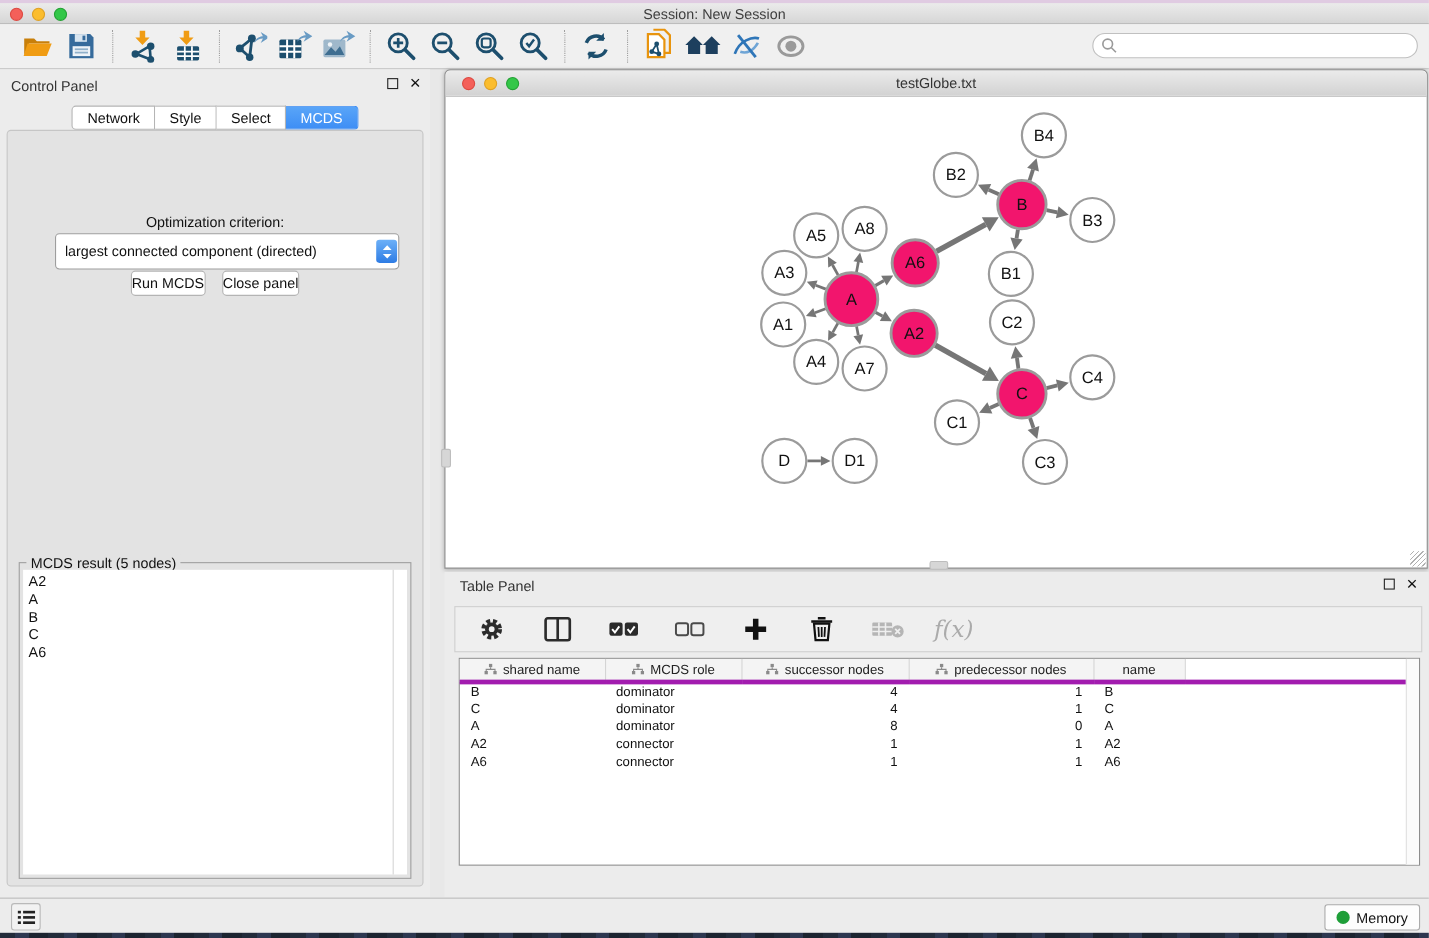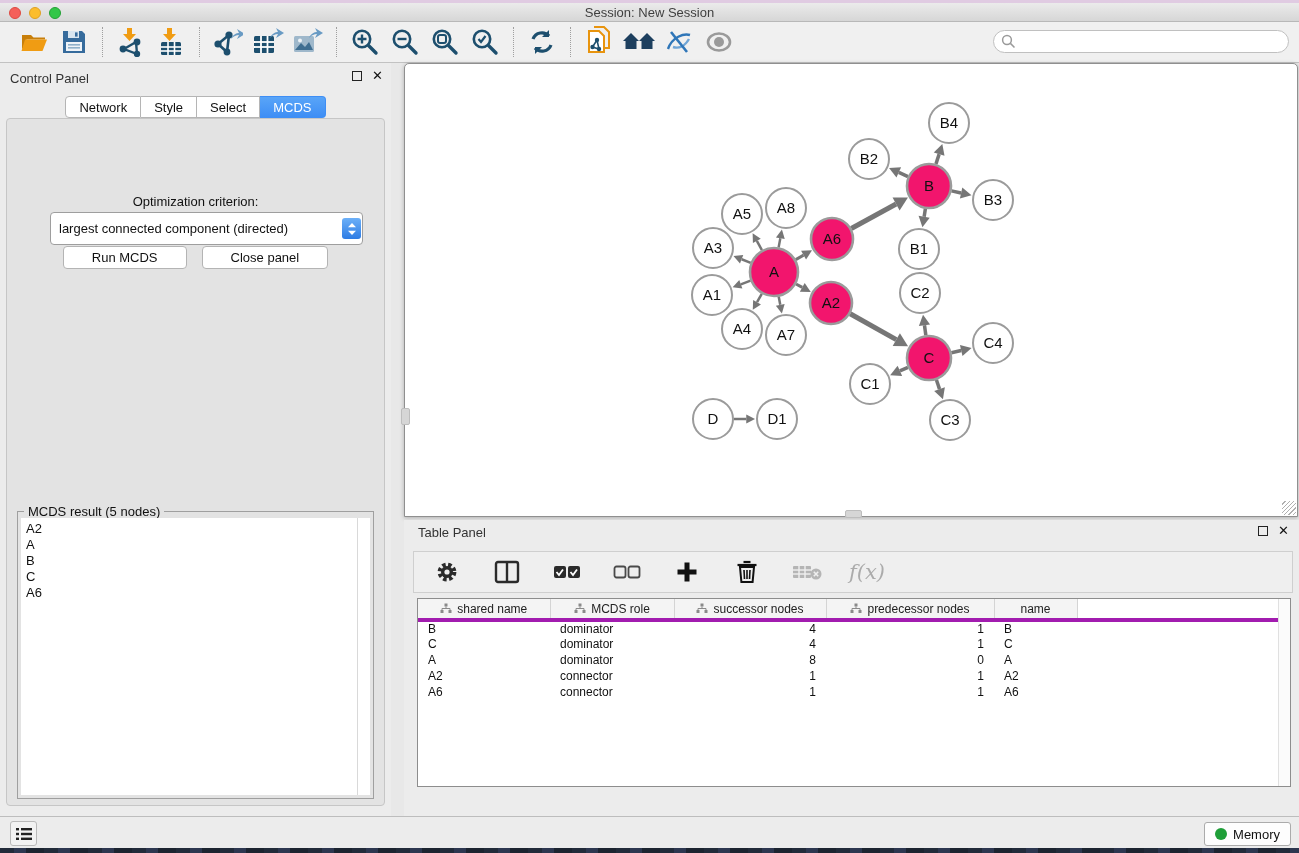--- a/index.html
+++ b/index.html
@@ -42,21 +42,21 @@
   .seg .tab:last-child { border-radius:0 4px 4px 0; }
   .seg .tab.active { background:linear-gradient(#59a5f8,#3e8ef5); border-color:#3e8ef5; color:#fff; }
 
   .opt-label { position:absolute; left:0; right:0; top:75px; text-align:center; font-size:13px; color:#111; }
   .dropdown { position:absolute; left:43px; top:93px; width:313px; height:33px; background:#fff;
     border:1px solid #9e9e9e; border-radius:4px; display:flex; align-items:center; }
   .dropdown .dd-text { flex:1; padding-left:8px; font-size:13px; color:#111; white-space:nowrap; overflow:hidden; }
   .dropdown .dd-step { width:19px; height:21px; border-radius:3px; margin-right:1px;
     background:linear-gradient(#6cb0f8,#2e7ce4); display:flex; align-items:center; justify-content:center; }
   .cp-buttons { position:absolute; left:0; right:0; top:127px; display:flex; justify-content:center; gap:15px; }
-  .btn { background:#fff; border:1px solid #b4b4b4; border-radius:4px; height:23px; padding:0 28px;
+  .btn { background:#fff; border:1px solid #b4b4b4; border-radius:4px; height:23px; padding:0 0;
     font-size:13px; color:#111; display:flex; align-items:center; }
 
   .result-box { position:absolute; left:10px; top:392px; width:357px; height:288px;
     border:1px solid #9f9f9f; background:transparent; }
   .result-legend { position:absolute; left:6px; top:-8px; background:#e3e3e3; padding:0 4px; font-size:13px; color:#111; }
   .result-list { position:absolute; left:3px; top:6px; right:16px; bottom:3px; background:#fff; padding:3px 0 0 5px;
     font-size:13px; line-height:16px; color:#111; }
   .result-scroll { position:absolute; top:6px; right:3px; bottom:3px; width:13px; background:#fff; border-left:1px solid #d9d9d9; }
 
   
@@ -312,20 +312,28 @@
           <div>B</div>
           <div>C</div>
           <div>A6</div>
         </div>
       <div class="result-scroll"></div>
     </div>
   </div>
 </div>
 
 <div class="net-window">
+  <div class="net-title">
+    <div class="lights">
+      <span class="light red"></span>
+      <span class="light yellow"></span>
+      <span class="light green"></span>
+    </div>
+    <div class="title">testGlobe.txt</div>
+  </div>
   <div class="net-canvas">
     <svg id="graph-svg" width="891" height="428" viewBox="0 0 891 428">
         <line x1="355.9230664272166" y1="161.11055789933016" x2="350.8546282945236" y2="151.9240137838239" stroke="#767676" stroke-width="2.5"></line>
         <polygon points="346.6277015440494,144.26270904858947 354.7728384305435,149.7622426742957 346.93641815850367,154.08578489335213" fill="#767676"></polygon>
         <line x1="372.60721337625466" y1="158.42819532664194" x2="374.3331275472068" y2="149.2233197482304" stroke="#767676" stroke-width="2.5"></line>
         <polygon points="375.94565222889594,140.62318811255508 378.7314805837379,150.04801094258 369.9347745106757,148.39862855388083" fill="#767676"></polygon>
         <line x1="344.73585120756536" y1="173.84689227838638" x2="335.61490301469456" y2="170.25832249758474" stroke="#767676" stroke-width="2.5"></line>
         <polygon points="327.47245093734244,167.05473479501998 337.2533092968634,166.09403986373894 333.97649673252573,174.42260513143054" fill="#767676"></polygon>
         <line x1="344.5608445397517" y1="191.69517057396308" x2="334.8301612161054" y2="195.30494019402542" stroke="#767676" stroke-width="2.5"></line>
         <polygon points="326.6264568050185,198.3482498949125 333.273725683366,191.109331366641 336.3865967488448,199.50054902140985" fill="#767676"></polygon>

